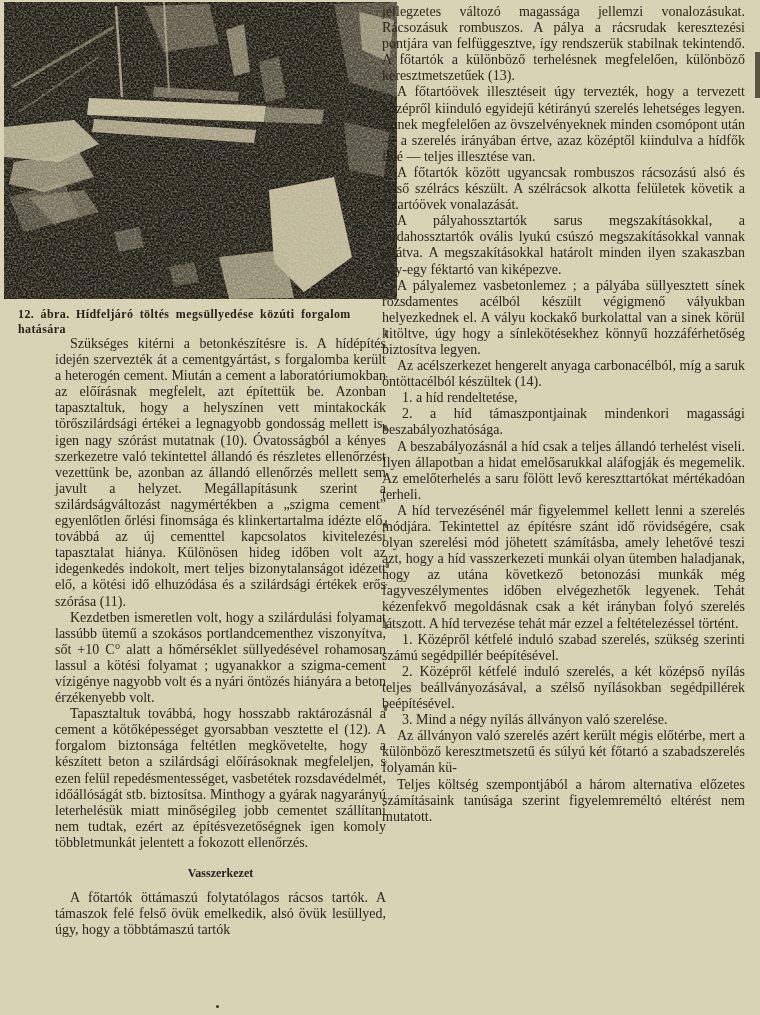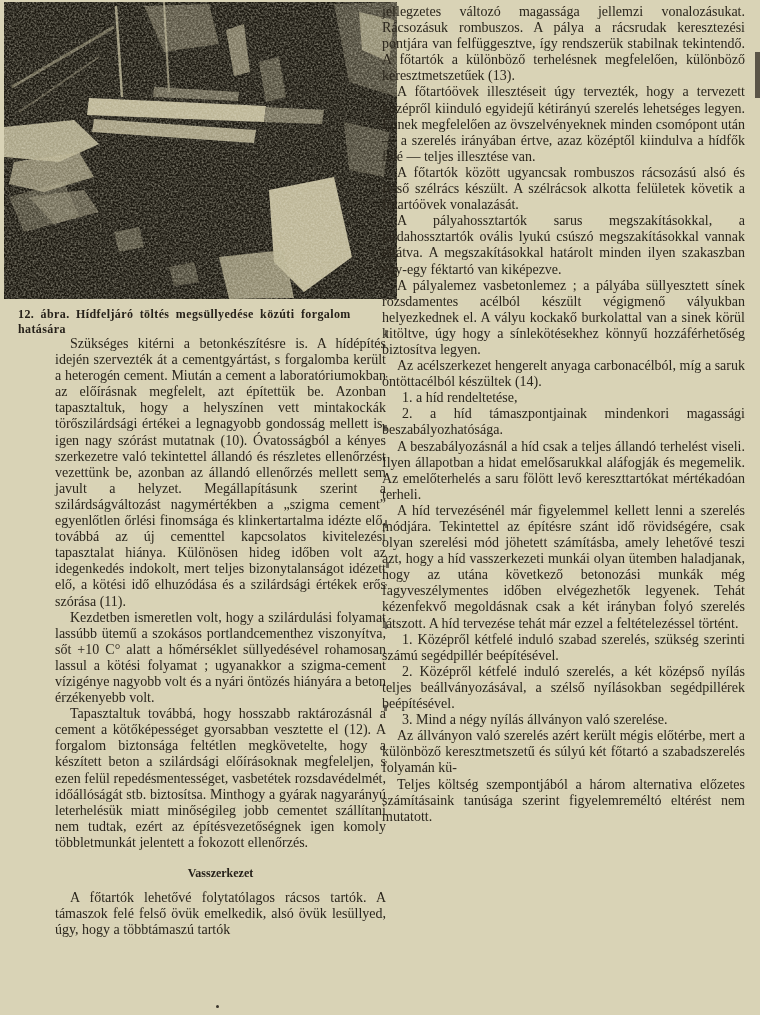--- a/index.html
+++ b/index.html
@@ -90,21 +90,21 @@
   </svg>
 </div>
 
 <div class="caption">12. ábra. Hídfeljáró töltés megsüllyedése közúti forgalom hatására</div>
 
 <div class="col col-left">
   <p class="para">Szükséges kitérni a betonkészítésre is. A hídépítés idején szervezték át a cementgyártást, s forgalomba került a heterogén cement. Miután a cement a laboratóriumokban az előírásnak megfelelt, azt építettük be. Azonban tapasztaltuk, hogy a helyszínen vett mintakockák törőszilárdsági értékei a legnagyobb gondosság mellett is, igen nagy szórást mutatnak (10). Óvatosságból a kényes szerkezetre való tekintettel állandó és részletes ellenőrzést vezettünk be, azonban az állandó ellenőrzés mellett sem javult a helyzet. Megállapításunk szerint a szilárdságváltozást nagymértékben a „szigma cement” egyenlőtlen őrlési finomsága és klinkertartalma idézte elő, továbbá az új cementtel kapcsolatos kivitelezési tapasztalat hiánya. Különösen hideg időben volt az idegenkedés indokolt, mert teljes bizonytalanságot idézett elő, a kötési idő elhuzódása és a szilárdsági értékek erős szórása (11).</p>
   <p class="para">Kezdetben ismeretlen volt, hogy a szilárdulási folyamat lassúbb ütemű a szokásos portlandcementhez viszonyítva, sőt +10 C° alatt a hőmérséklet süllyedésével rohamosan lassul a kötési folyamat ; ugyanakkor a szigma-cement vízigénye nagyobb volt és a nyári öntözés hiányára a beton érzékenyebb volt.</p>
   <p class="para">Tapasztaltuk továbbá, hogy hosszabb raktározásnál a cement a kötőképességet gyorsabban vesztette el (12). A forgalom biztonsága feltétlen megkövetelte, hogy a készített beton a szilárdsági előírásoknak megfeleljen, s ezen felül repedésmentességet, vasbetétek rozsdavédelmét, időállóságát stb. biztosítsa. Minthogy a gyárak nagyarányú leterhelésük miatt minőségileg jobb cementet szállítani nem tudtak, ezért az építésvezetőségnek igen komoly többletmunkát jelentett a fokozott ellenőrzés.</p>
   <h3 class="section-heading">Vasszerkezet</h3>
-  <p class="para">A főtartók lehetővé folytatólagos rácsos tartók. A támaszok felé felső övük emelkedik, alsó övük lesüllyed, úgy, hogy a többtámaszú tartók</p>
+  <p class="para">A főtartók öttámaszú folytatólagos rácsos tartók. A támaszok felé felső övük emelkedik, alsó övük lesüllyed, úgy, hogy a többtámaszú tartók</p>
 </div>
 
 <div class="col col-right">
   <p class="para no-indent">jellegzetes változó magassága jellemzi vonalozásukat. Rácsozásuk rombuszos. A pálya a rácsrudak keresztezési pontjára van felfüggesztve, így rendszerük stabilnak tekintendő. A főtartók a különböző terhelésnek megfelelően, különböző keresztmetszetűek (13).</p>
   <p class="para">A főtartóövek illesztéseit úgy tervezték, hogy a tervezett középről kiinduló egyidejű kétirányú szerelés lehetséges legyen. Ennek megfelelően az övszelvényeknek minden csomópont után — a szerelés irányában értve, azaz középtől kiindulva a hídfők felé — teljes illesztése van.</p>
   <p class="para">A főtartók között ugyancsak rombuszos rácsozású alsó és felső szélrács készült. A szélrácsok alkotta felületek követik a főtartóövek vonalazását.</p>
   <p class="para">A pályahossztartók sarus megszakításokkal, a járdahossztartók ovális lyukú csúszó megszakításokkal vannak ellátva. A megszakításokkal határolt minden ilyen szakaszban egy-egy féktartó van kiképezve.</p>
   <p class="para">A pályalemez vasbetonlemez ; a pályába süllyesztett sínek rozsdamentes acélból készült végigmenő vályukban helyezkednek el. A vályu kockakő burkolattal van a sinek körül kitöltve, úgy hogy a sínlekötésekhez könnyű hozzáférhetőség biztosítva legyen.</p>
   <p class="para">Az acélszerkezet hengerelt anyaga carbonacélból, míg a saruk öntöttacélból készültek (14).</p>
   <p class="list-item">1. a híd rendeltetése,</p>

